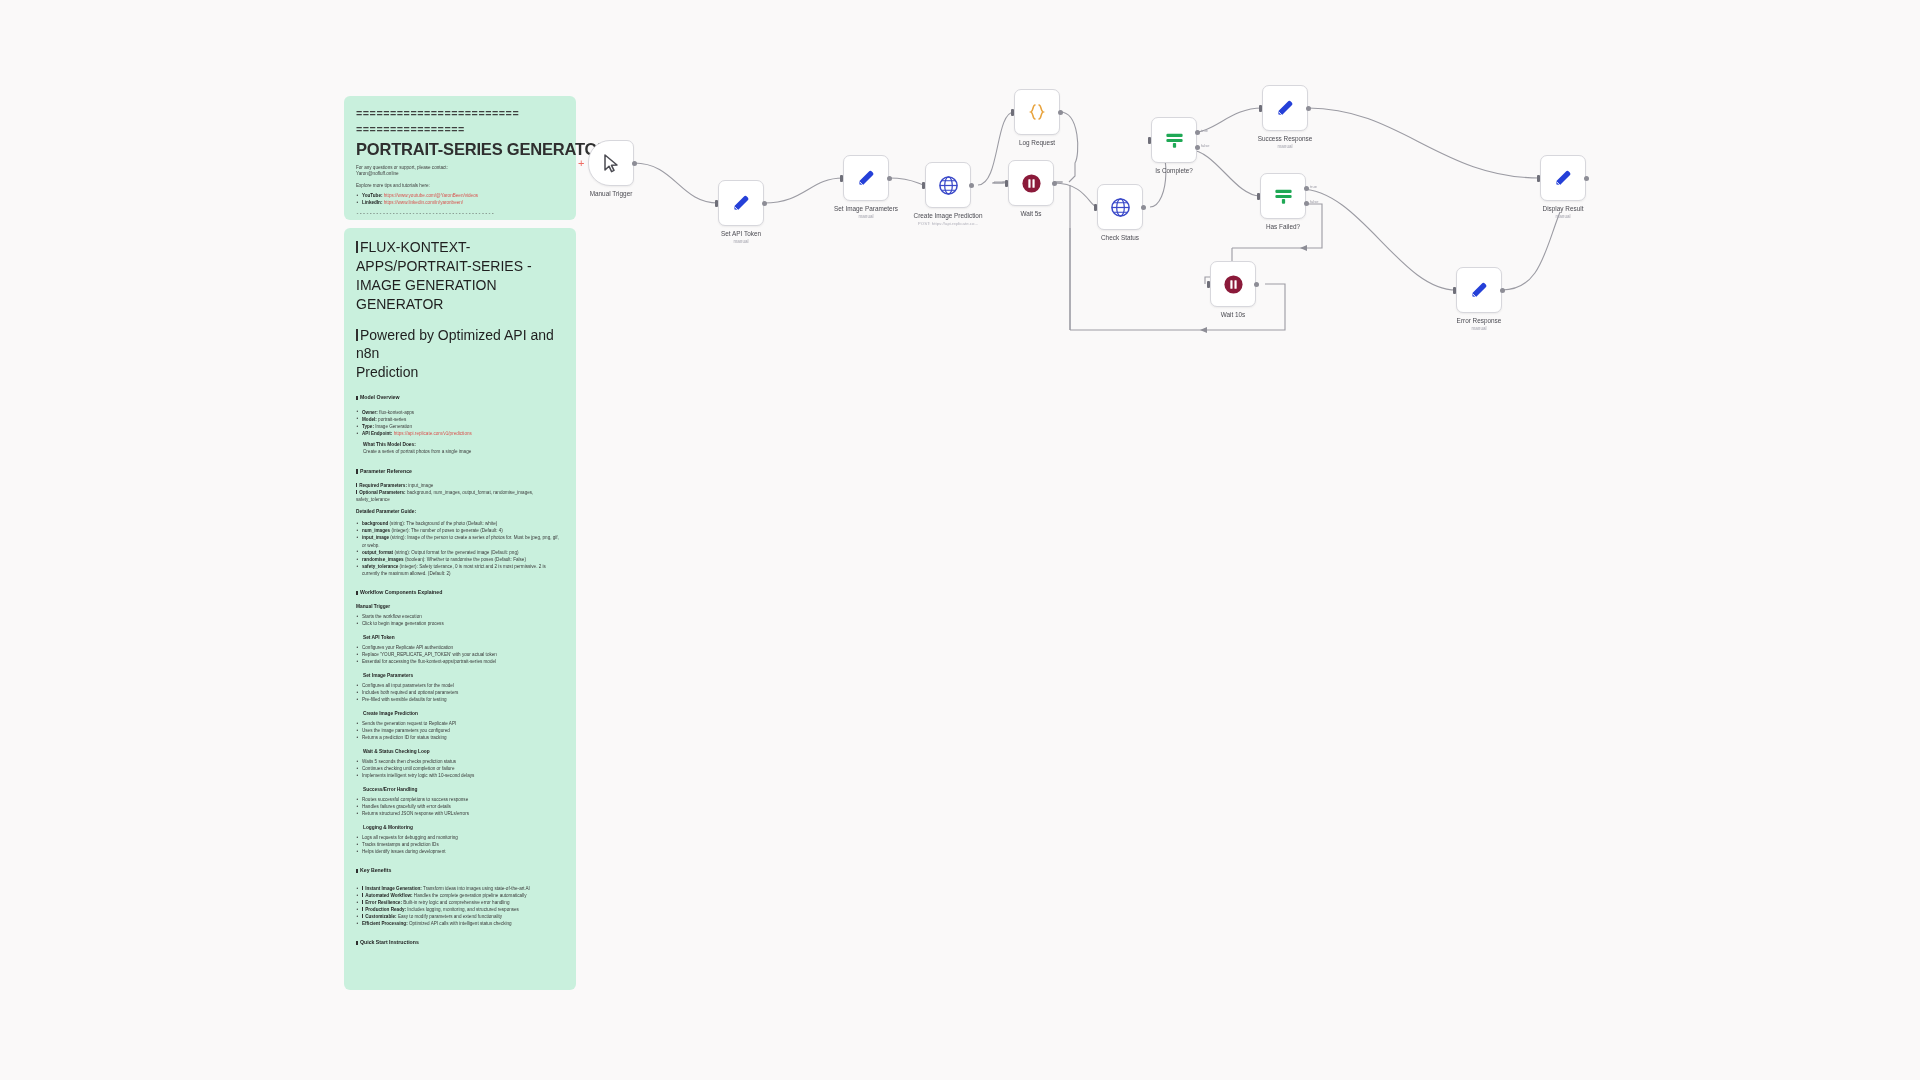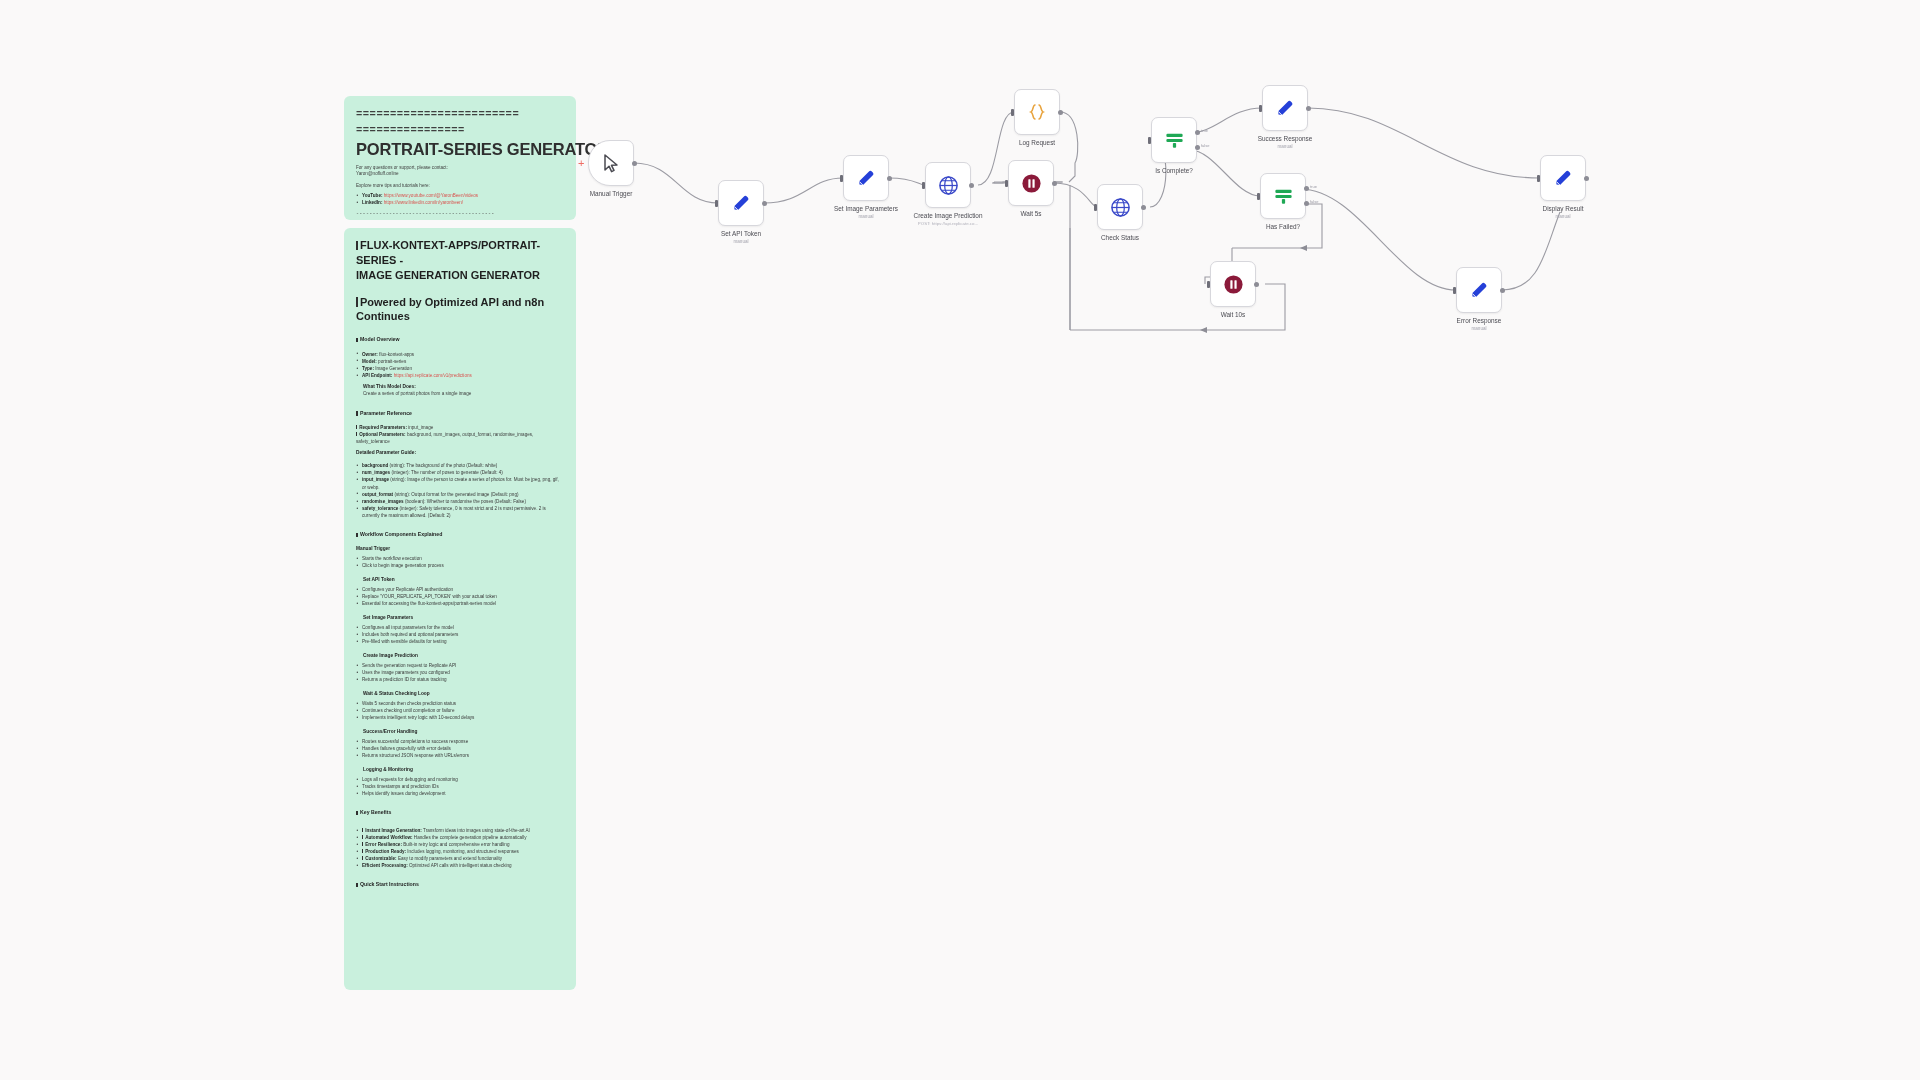--- a/index.html
+++ b/index.html
@@ -44,21 +44,21 @@
   .link { color: #d9534f; text-decoration: none; word-break: break-all; }
   .dashline {
     font-family: "Liberation Mono", monospace;
     font-size: 5px; color: #4a4a4a; letter-spacing: .3px;
     margin-top: 5px; white-space: nowrap; overflow: hidden;
   }
   .h2 .bar, .h3 .bar, .h4 .bar, .bullet-strong .bar {
     display: inline-block; width: 1.5px; height: .85em;
     background: #2f2f2f; margin-right: 2.5px; vertical-align: -1px;
   }
-  .h3 { font-size: 11px; font-weight: 700; color: #1f1f1f; line-height: 1.35; }
+  .h3 { font-size: 14px; font-weight: 400; color: #1f1f1f; line-height: 1.35; }
   .h4 { font-size: 5.2px; font-weight: 700; color: #242424; line-height: 1.4; }
   .h5 { font-size: 4.8px; font-weight: 700; color: #242424; line-height: 1.4; }
   .sp-8  { height: 8px; }
   .sp-12 { height: 12px; }
   .sp-5  { height: 5px; }
   .sp-3  { height: 3px; }
 
   ul.mini { list-style: none; margin: 2px 0 0 0; padding: 0; }
   ul.mini > li {
     position: relative; padding-left: 6px;
@@ -190,21 +190,21 @@
       </li>
     </ul>
     <div class="dashline">------------------------------------------</div>
   </div>
 
   <div class="sticky" id="sticky-body">
     <div class="h3"><span class="bar"></span><span>FLUX-KONTEXT-APPS/PORTRAIT-SERIES -</span></div>
     <div class="h3">IMAGE GENERATION GENERATOR</div>
     <div class="sp-12"></div>
     <div class="h3"><span class="bar"></span><span>Powered by Optimized API and n8n</span></div>
-    <div class="h3">Continues</div>
+    <div class="h3">Prediction</div>
     <div class="sp-12"></div>
 
     <div class="h4"><span class="bar"></span><span>Model Overview</span></div>
     <div class="sp-5"></div>
     <ul class="mini">
       <li><span class="k">Owner:</span> <span>flux-kontext-apps</span></li>
       <li><span class="k">Model:</span> <span>portrait-series</span></li>
       <li><span class="k">Type:</span> <span>Image Generation</span></li>
       <li><span class="k">API Endpoint:</span> <a class="link" href="#">https://api.replicate.com/v1/predictions</a></li>
     </ul>

